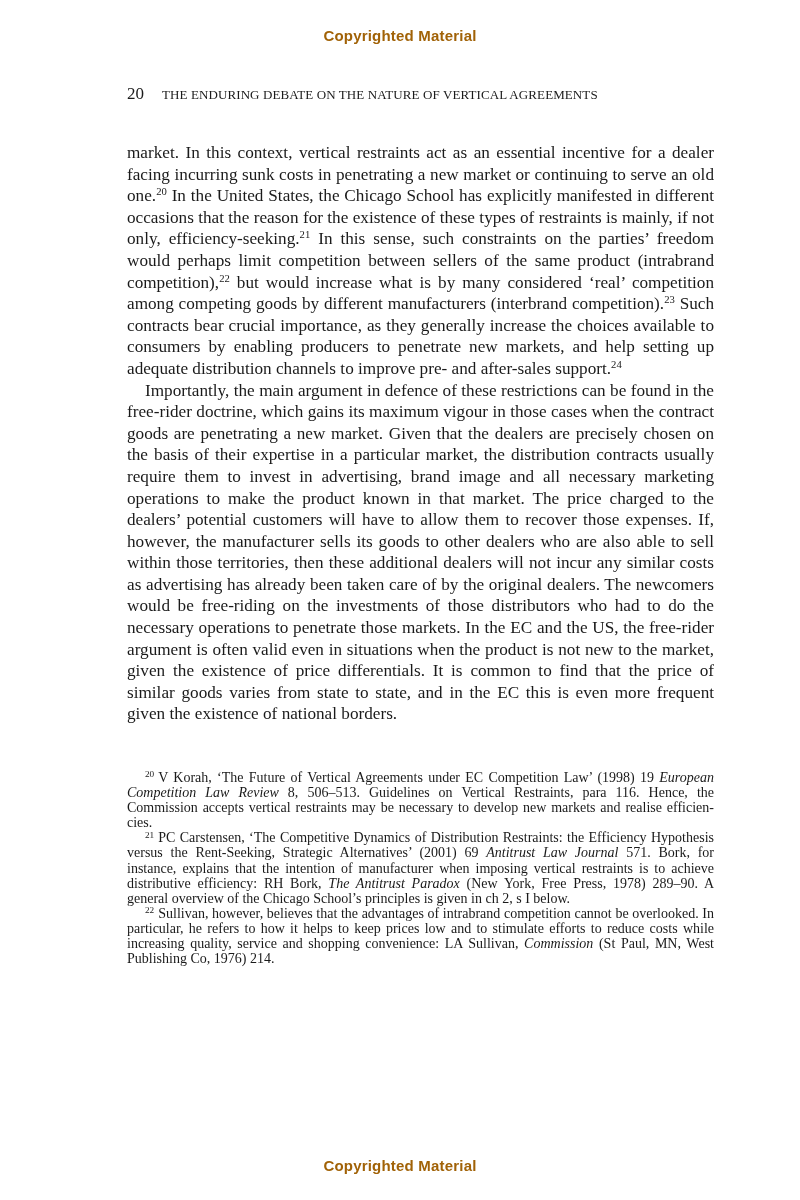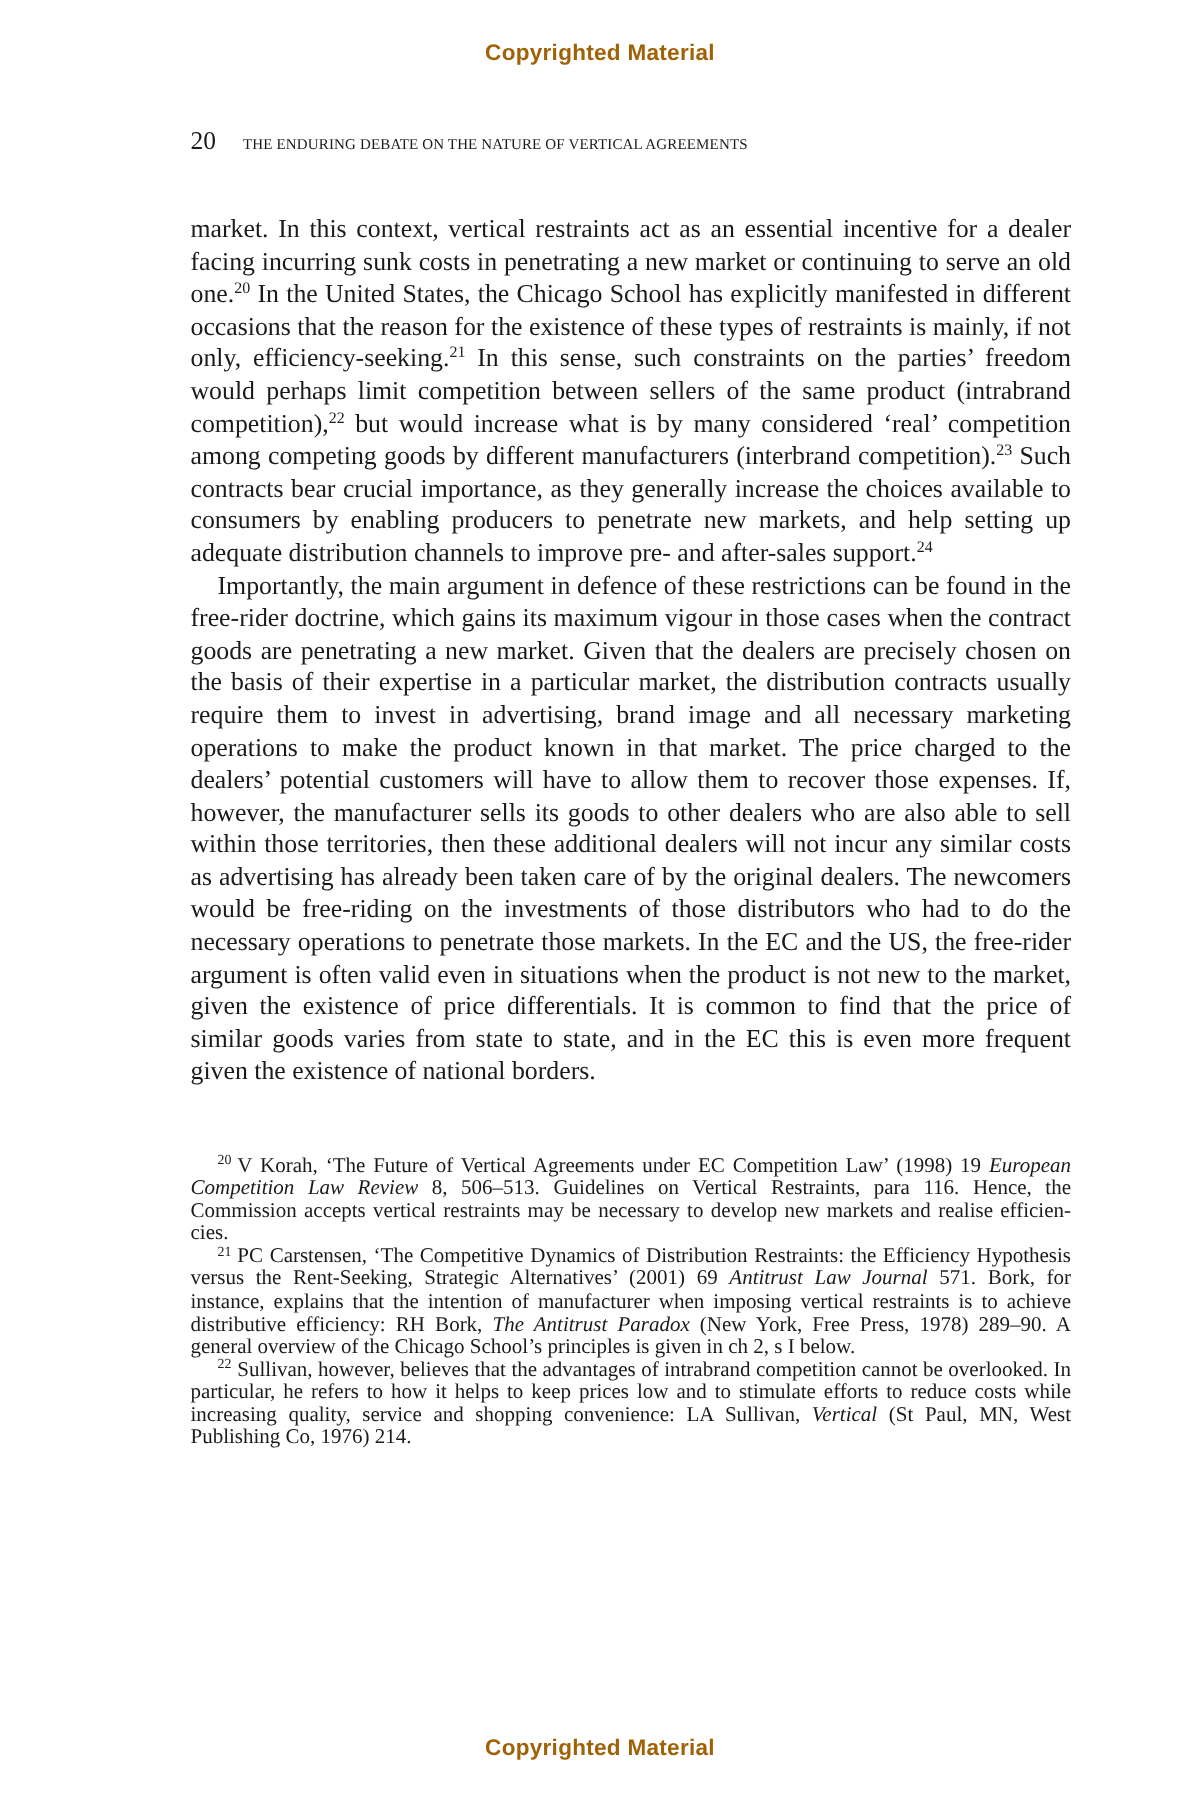--- a/index.html
+++ b/index.html
@@ -37,21 +37,21 @@
       font-size: 15px;
       color: #1a1a1a;
       white-space: nowrap;
     }
     .running-head .folio {
       font-size: 17px;
       display: inline-block;
       width: 35px;
     }
     .running-head .title {
-      font-size: 10px;
+      font-size: 13px;
       letter-spacing: 0.1px;
     }
 
     .main-text {
       position: absolute;
       left: 127px;
       top: 127px;
       width: 587px;
       font-family: "Liberation Serif", serif;
       font-size: 17.2px;
@@ -104,16 +104,16 @@
 </div>
 
 <div class="main-text">
   <p>market. In this context, vertical restraints act as an essential incentive for a dealer facing incurring sunk costs in penetrating a new market or continuing to serve an old one.<sup>20</sup> In the United States, the Chicago School has explicitly manifested in different occasions that the reason for the existence of these types of restraints is mainly, if not only, efficiency-seeking.<sup>21</sup> In this sense, such constraints on the parties’ freedom would perhaps limit competition between sellers of the same product (intrabrand competition),<sup>22</sup> but would increase what is by many consid­ered ‘real’ competition among competing goods by different manufacturers (interbrand competition).<sup>23</sup> Such contracts bear crucial importance, as they generally increase the choices available to consumers by enabling producers to penetrate new markets, and help setting up adequate distribution channels to improve pre- and after-sales support.<sup>24</sup></p>
   <p class="indent">Importantly, the main argument in defence of these restrictions can be found in the free-rider doctrine, which gains its maximum vigour in those cases when the contract goods are penetrating a new market. Given that the dealers are precisely chosen on the basis of their expertise in a particular market, the distribution con­tracts usually require them to invest in advertising, brand image and all necessary marketing operations to make the product known in that market. The price charged to the dealers’ potential customers will have to allow them to recover those expenses. If, however, the manufacturer sells its goods to other dealers who are also able to sell within those territories, then these additional dealers will not incur any similar costs as advertising has already been taken care of by the original dealers. The newcomers would be free-riding on the investments of those distrib­utors who had to do the necessary operations to penetrate those markets. In the EC and the US, the free-rider argument is often valid even in situations when the product is not new to the market, given the existence of price differentials. It is common to find that the price of similar goods varies from state to state, and in the EC this is even more frequent given the existence of national borders.</p>
 </div>
 
 <div class="footnotes">
   <p class="fn"><span class="fn-num">20</span>V Korah, ‘The Future of Vertical Agreements under EC Competition Law’ (1998) 19 <i>European Competition Law Review</i> 8, 506–513. Guidelines on Vertical Restraints, para 116. Hence, the Commission accepts vertical restraints may be necessary to develop new markets and realise efficien­cies.</p>
   <p class="fn"><span class="fn-num">21</span>PC Carstensen, ‘The Competitive Dynamics of Distribution Restraints: the Efficiency Hypothesis versus the Rent-Seeking, Strategic Alternatives’ (2001) 69 <i>Antitrust Law Journal</i> 571. Bork, for instance, explains that the intention of manufacturer when imposing vertical restraints is to achieve distributive efficiency: RH Bork, <i>The Antitrust Paradox</i> (New York, Free Press, 1978) 289–90. A general overview of the Chicago School’s principles is given in ch 2, s I below.</p>
-  <p class="fn"><span class="fn-num">22</span>Sullivan, however, believes that the advantages of intrabrand competition cannot be overlooked. In particular, he refers to how it helps to keep prices low and to stimulate efforts to reduce costs while increasing quality, service and shopping convenience: LA Sullivan, <i>Vertical</i> (St Paul, MN, West Publishing Co, 1976) 214.</p>
+  <p class="fn"><span class="fn-num">22</span>Sullivan, however, believes that the advantages of intrabrand competition cannot be overlooked. In particular, he refers to how it helps to keep prices low and to stimulate efforts to reduce costs while increasing quality, service and shopping convenience: LA Sullivan, <i>Commission</i> (St Paul, MN, West Publishing Co, 1976) 214.</p>
 </div>
 
 <div class="watermark bottom">Copyrighted Material</div>
 
 </body></html>

